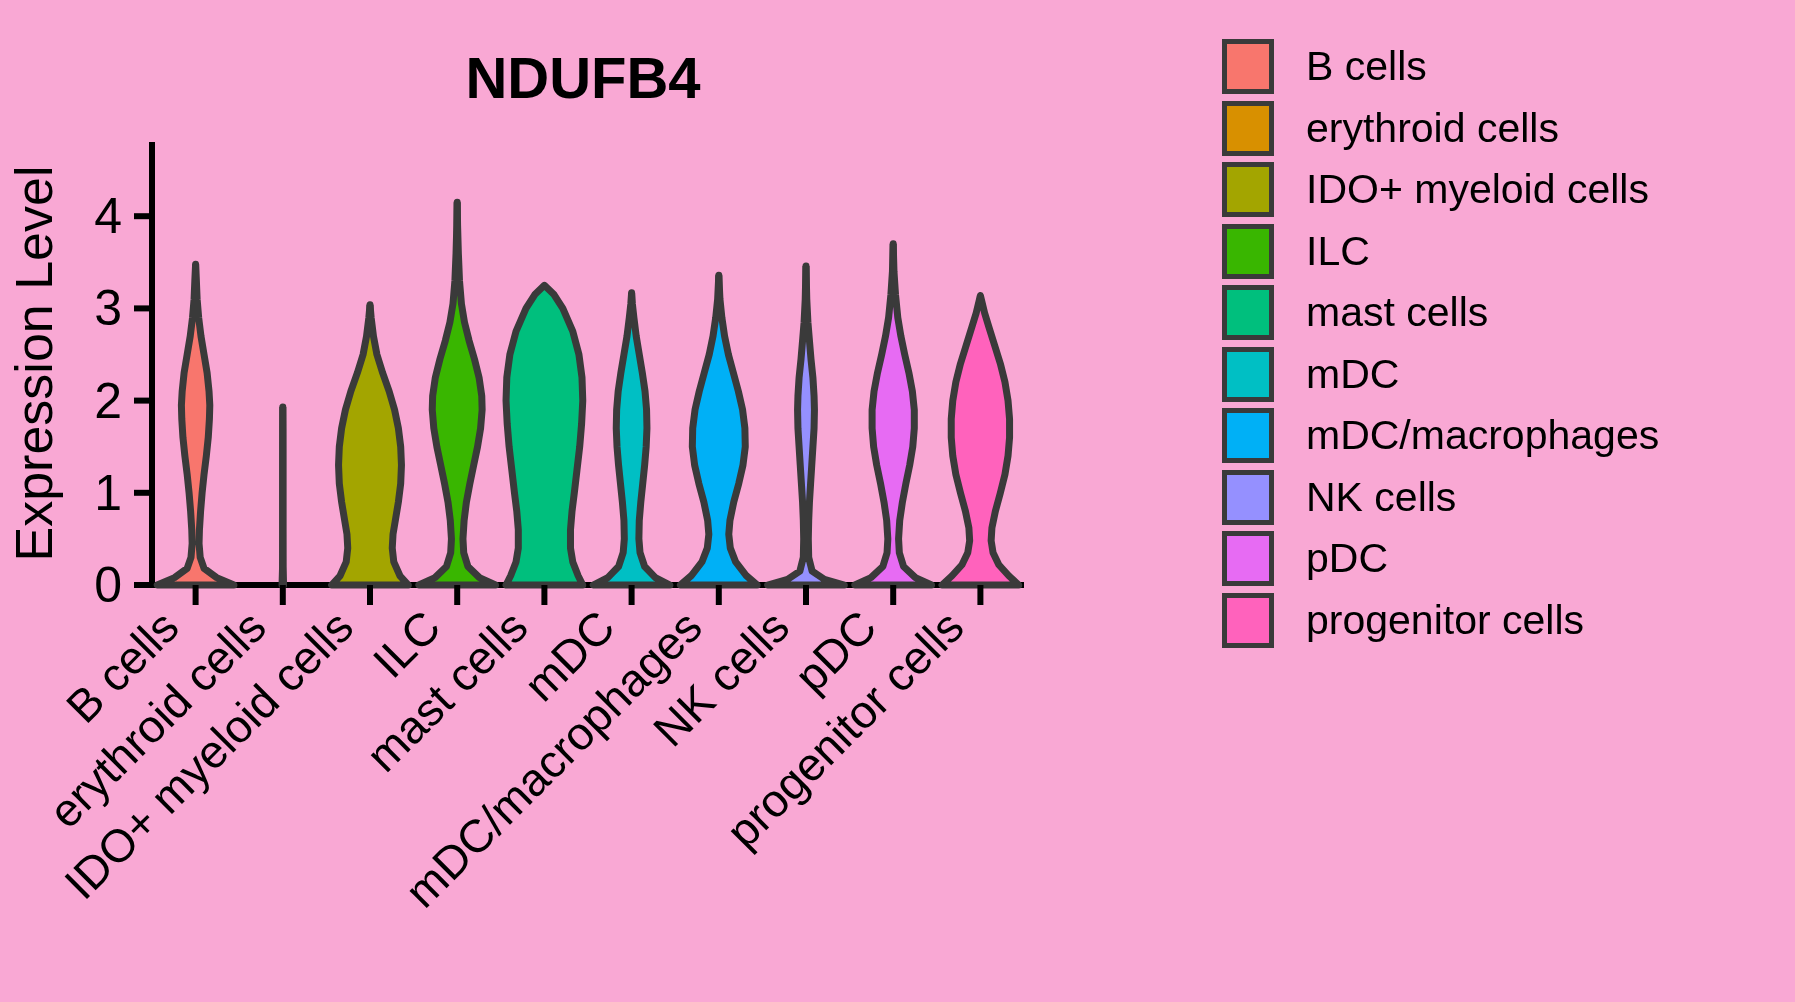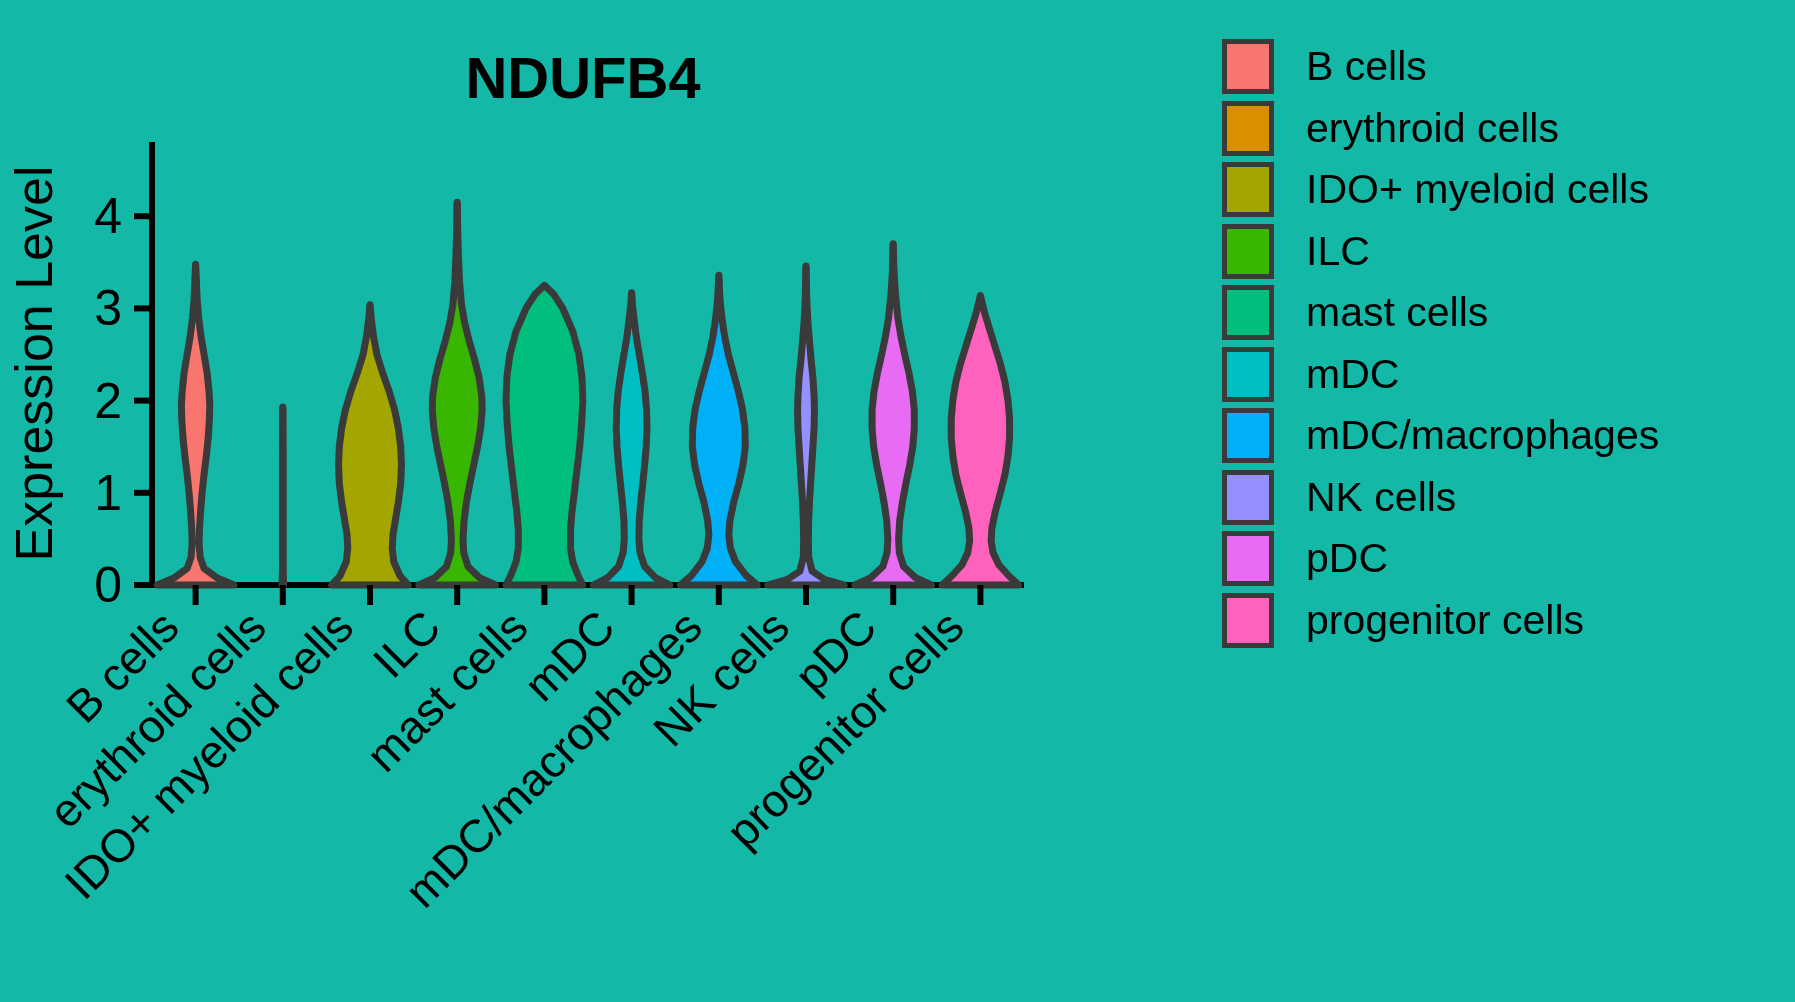--- a/index.html
+++ b/index.html
@@ -11,21 +11,21 @@
     width: 1795px;
     height: 1002px;
     font-family: "Liberation Sans", sans-serif;
     overflow: hidden;
     position: relative;
   }
   #root {
     position: relative;
     width: 1795px;
     height: 1002px;
-    background: #14b8a6;
+    background: #f9a8d4;
   }
   #plot-svg {
     position: absolute;
     left: 0;
     top: 0;
   }
   .legend {
     position: absolute;
     left: 1222px;
     top: 36px;

